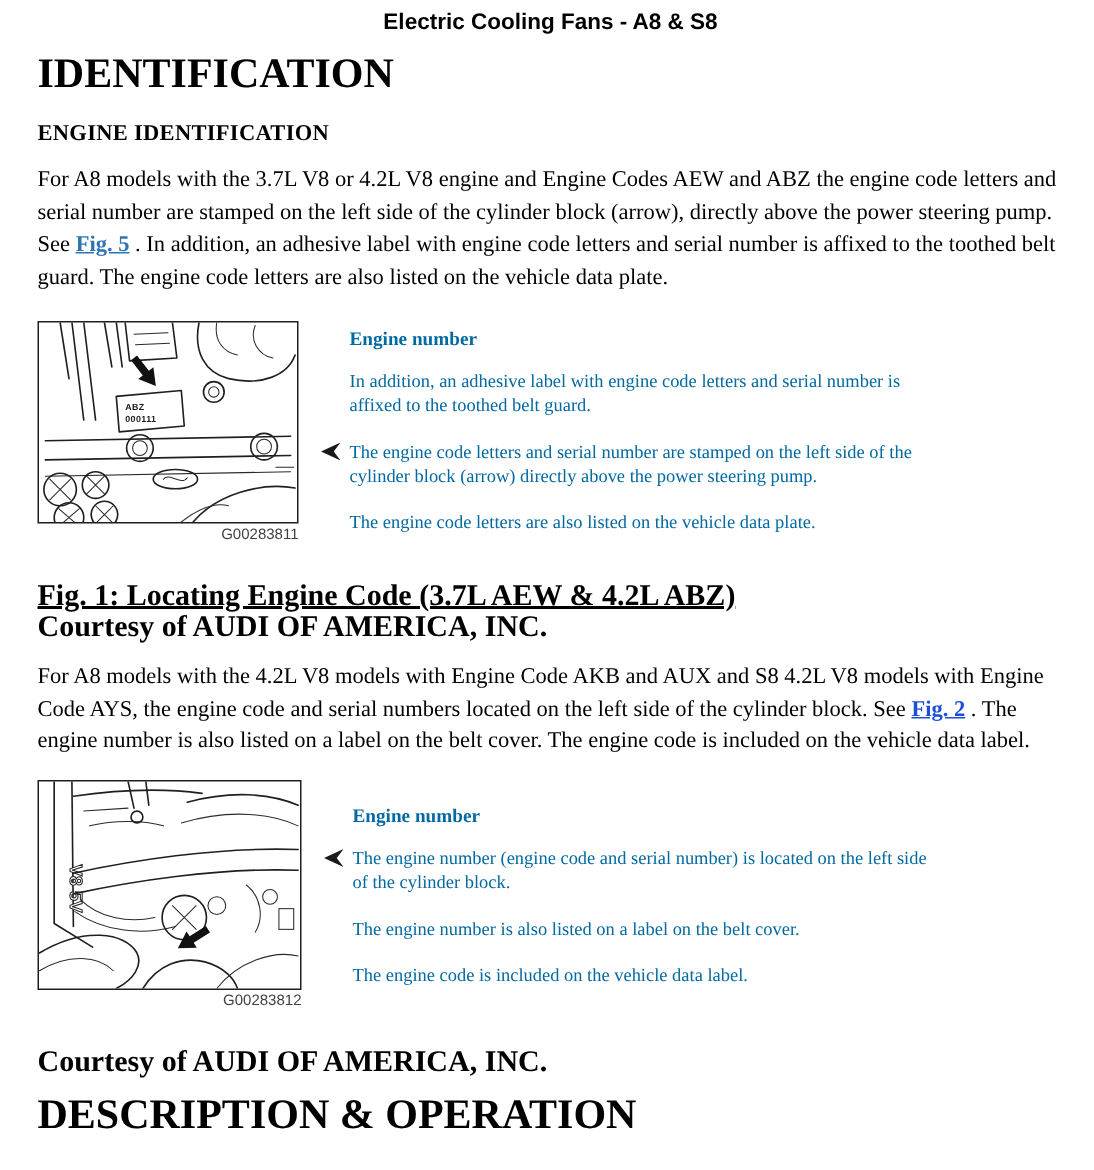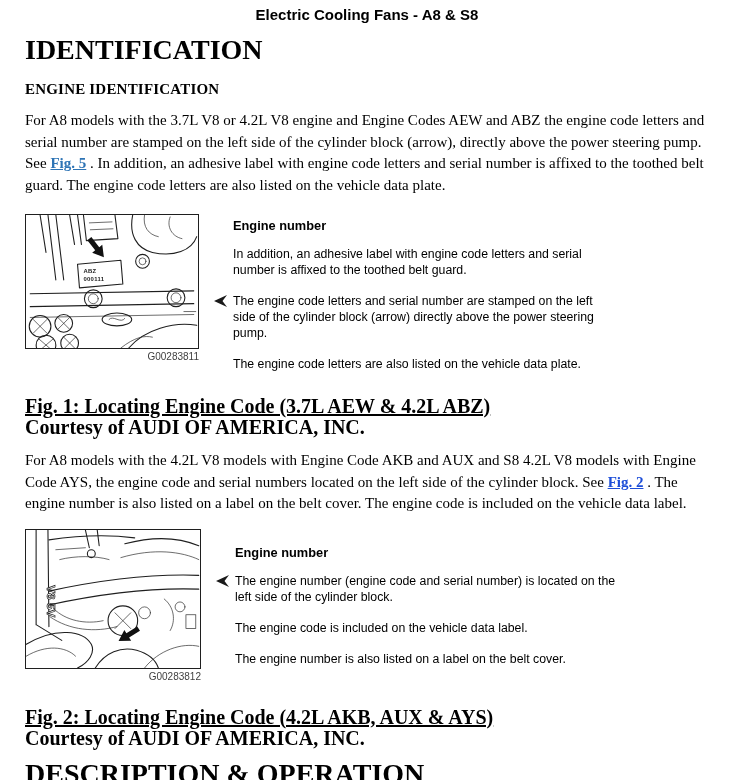--- a/index.html
+++ b/index.html
@@ -40,22 +40,22 @@
   .figure-row { display: flex; align-items: flex-start; margin-top: 18px; }
   .img-box { flex: 0 0 auto; }
   .drawing { display: block; border: 1px solid #1f1f1f; background: #fff; }
   .img-label {
     font-family: "Liberation Sans", sans-serif;
     font-size: 10px; line-height: 12px; color: #3f3f3f; margin-top: 2px; text-align: right;
   }
 
   .callout {
     margin-left: 16px; padding-top: 4px;
-    font-family: Liberation Sans, sans-serif;
-    font-size: 12.3px; line-height: 16px; color: #000000;
+    font-family: Liberation Serif, serif;
+    font-size: 12.3px; line-height: 16px; color: #0369a1;
     max-width: 402px;
   }
   .callout-title {
     font-weight: bold; font-size: 12.8px; margin: 0 0 0 18px;
   }
   .callout-item { position: relative; margin: 12px 0 0 18px; }
   .callout-item + .callout-item { margin-top: 15px; }
   .arrow-marker { position: absolute; left: -19px; top: 2px; }
 
   .caption { margin-top: 24px; font-weight: bold; font-size: 20px; line-height: 21px; }
@@ -206,25 +206,24 @@
     <div class="callout" style="padding-top:16px;">
       <p class="callout-title">Engine number</p>
       <p class="callout-item">
         <span class="arrow-marker">
           <svg width="13" height="12" viewBox="0 0 13 12">
               <path d="M0,6 L13,0 L8.5,6 L13,12 Z" fill="#1a1a1a"></path>
             </svg>
         </span>
         <span>The engine number (engine code and serial number) is located on the left side of the cylinder block.</span>
       </p>
+      <p class="callout-item">The engine number is also listed on a label on the belt cover.</p>
       <p class="callout-item">The engine code is included on the vehicle data label.</p>
-      <p class="callout-item">The engine number is also listed on a label on the belt cover.</p>
     </div>
   </div>
 
   <div class="caption">
-    <div class="line1">Fig. 2: Locating Engine Code (4.2L AKB, AUX &amp; AYS)</div>
     <div>Courtesy of AUDI OF AMERICA, INC.</div>
   </div>
 
   <h2 class="h-main" style="margin-top:13px;">DESCRIPTION &amp; OPERATION</h2>
 
 </div>
 
 </body></html>

